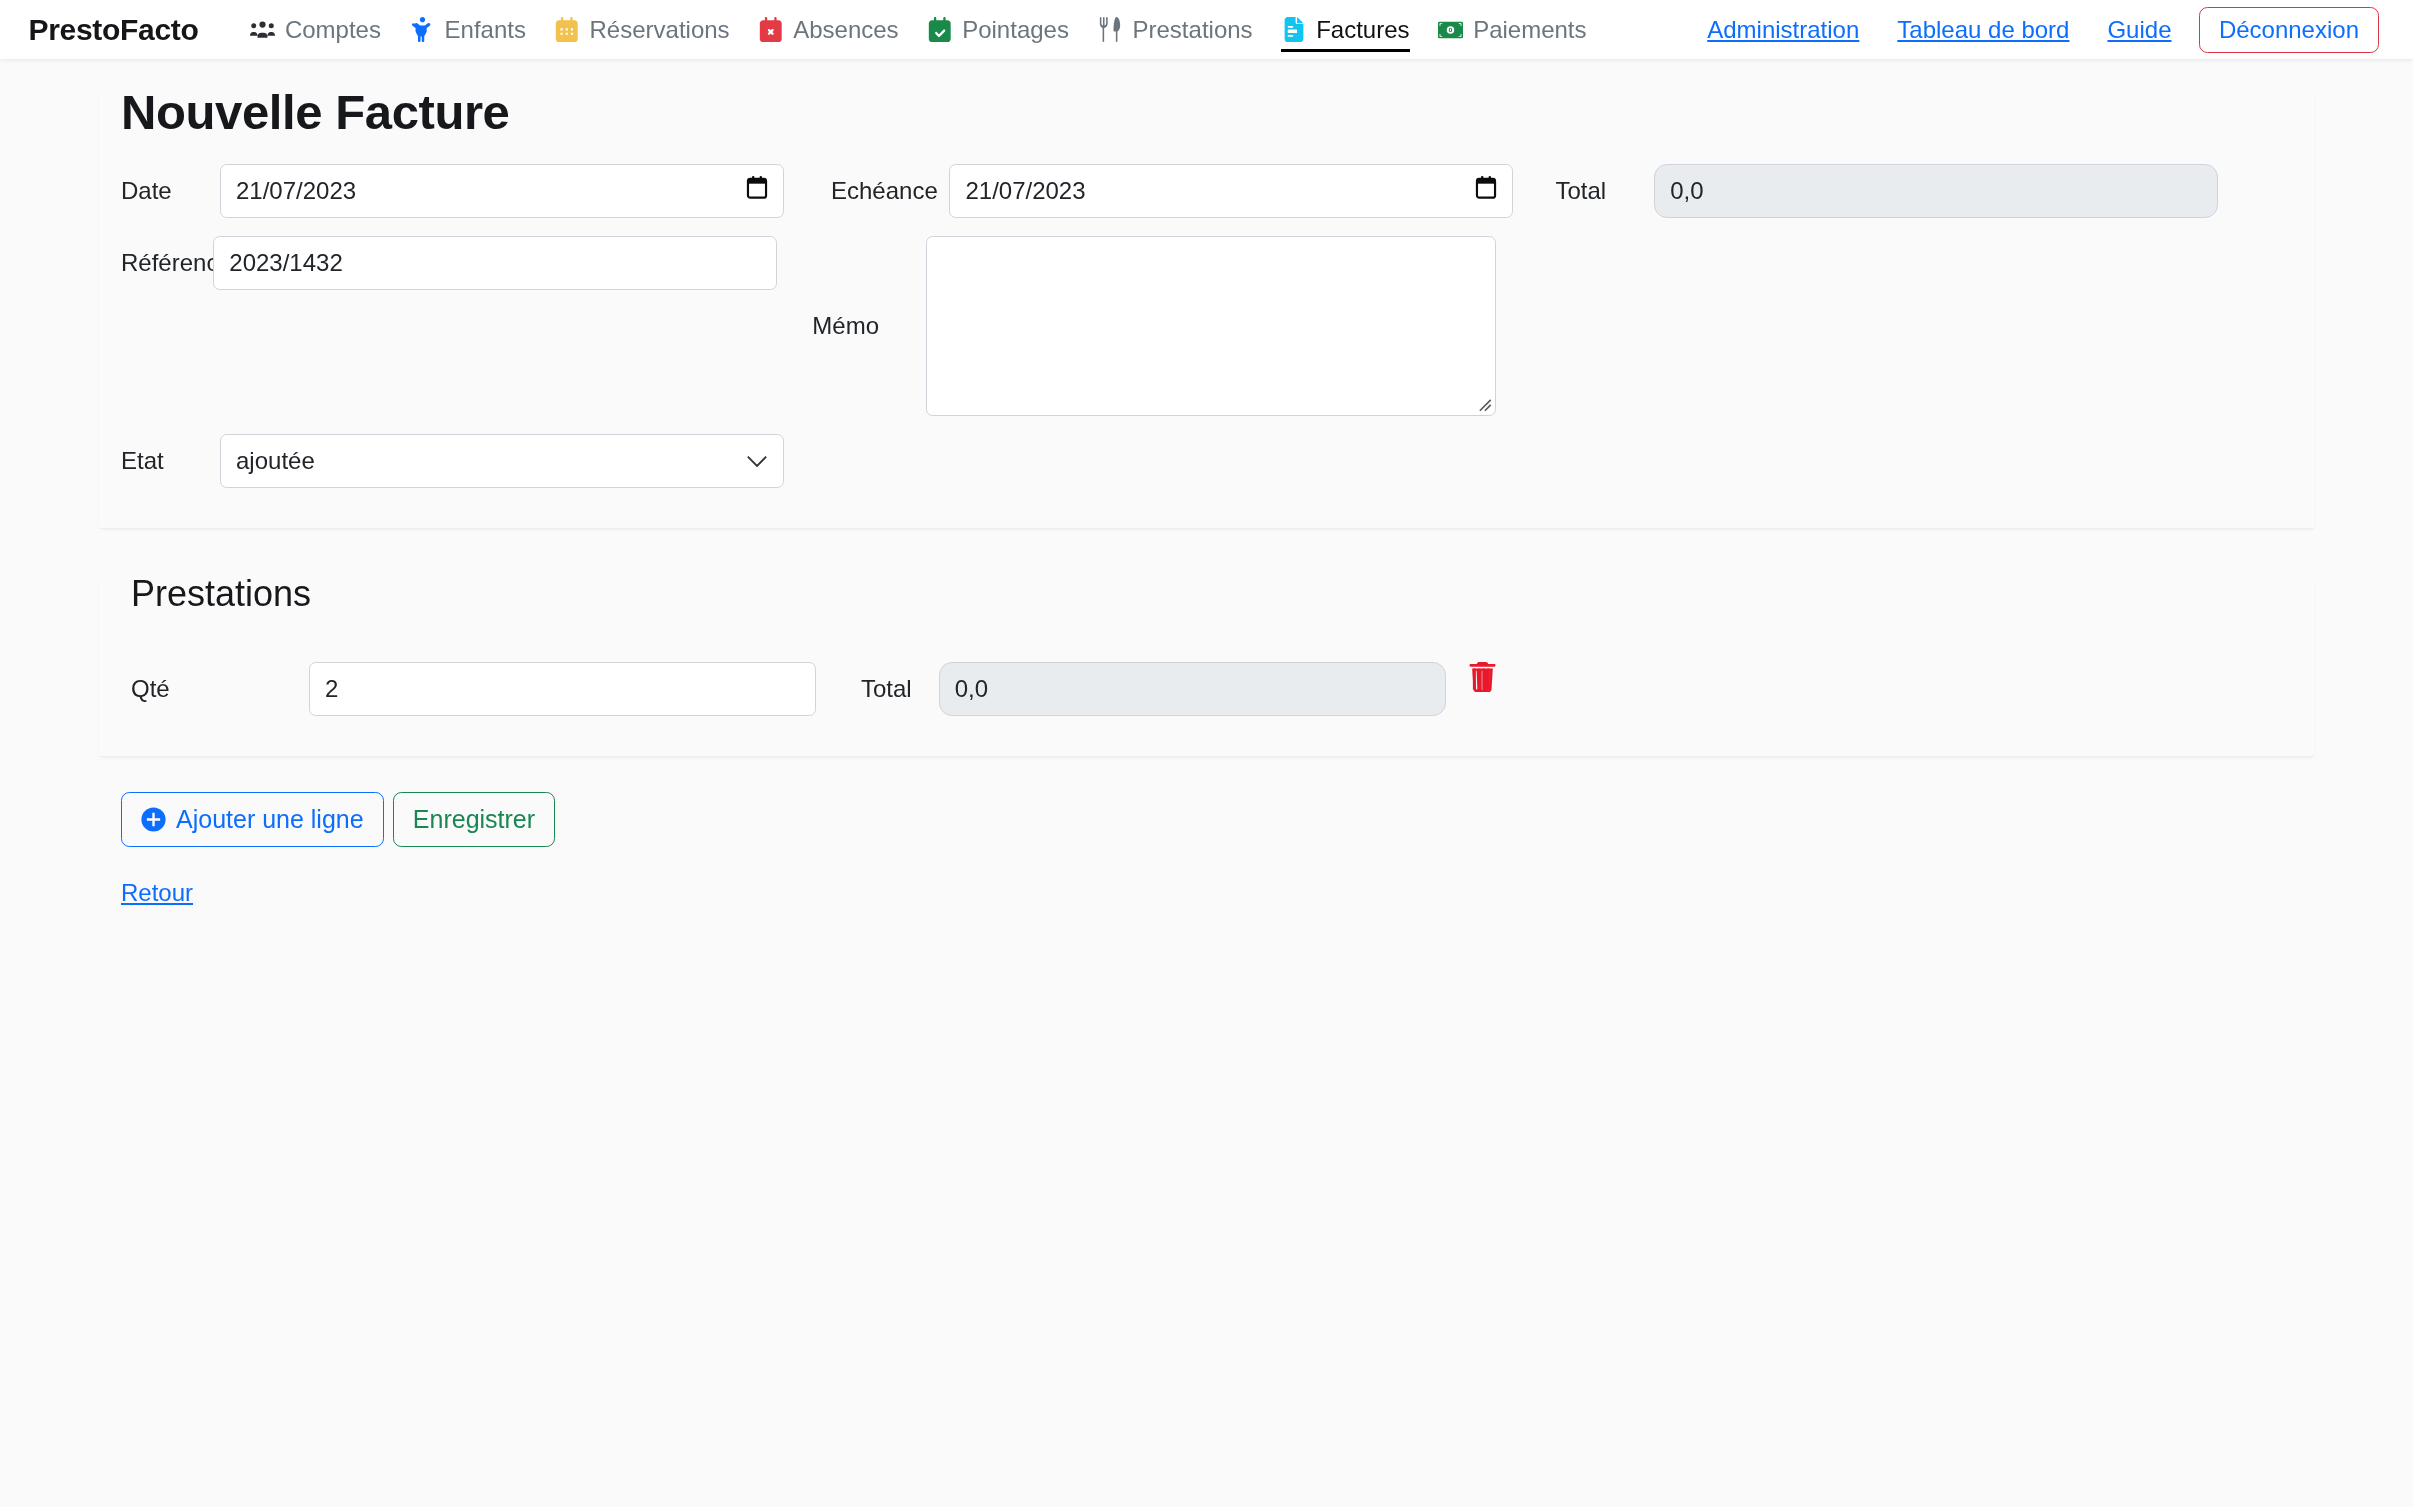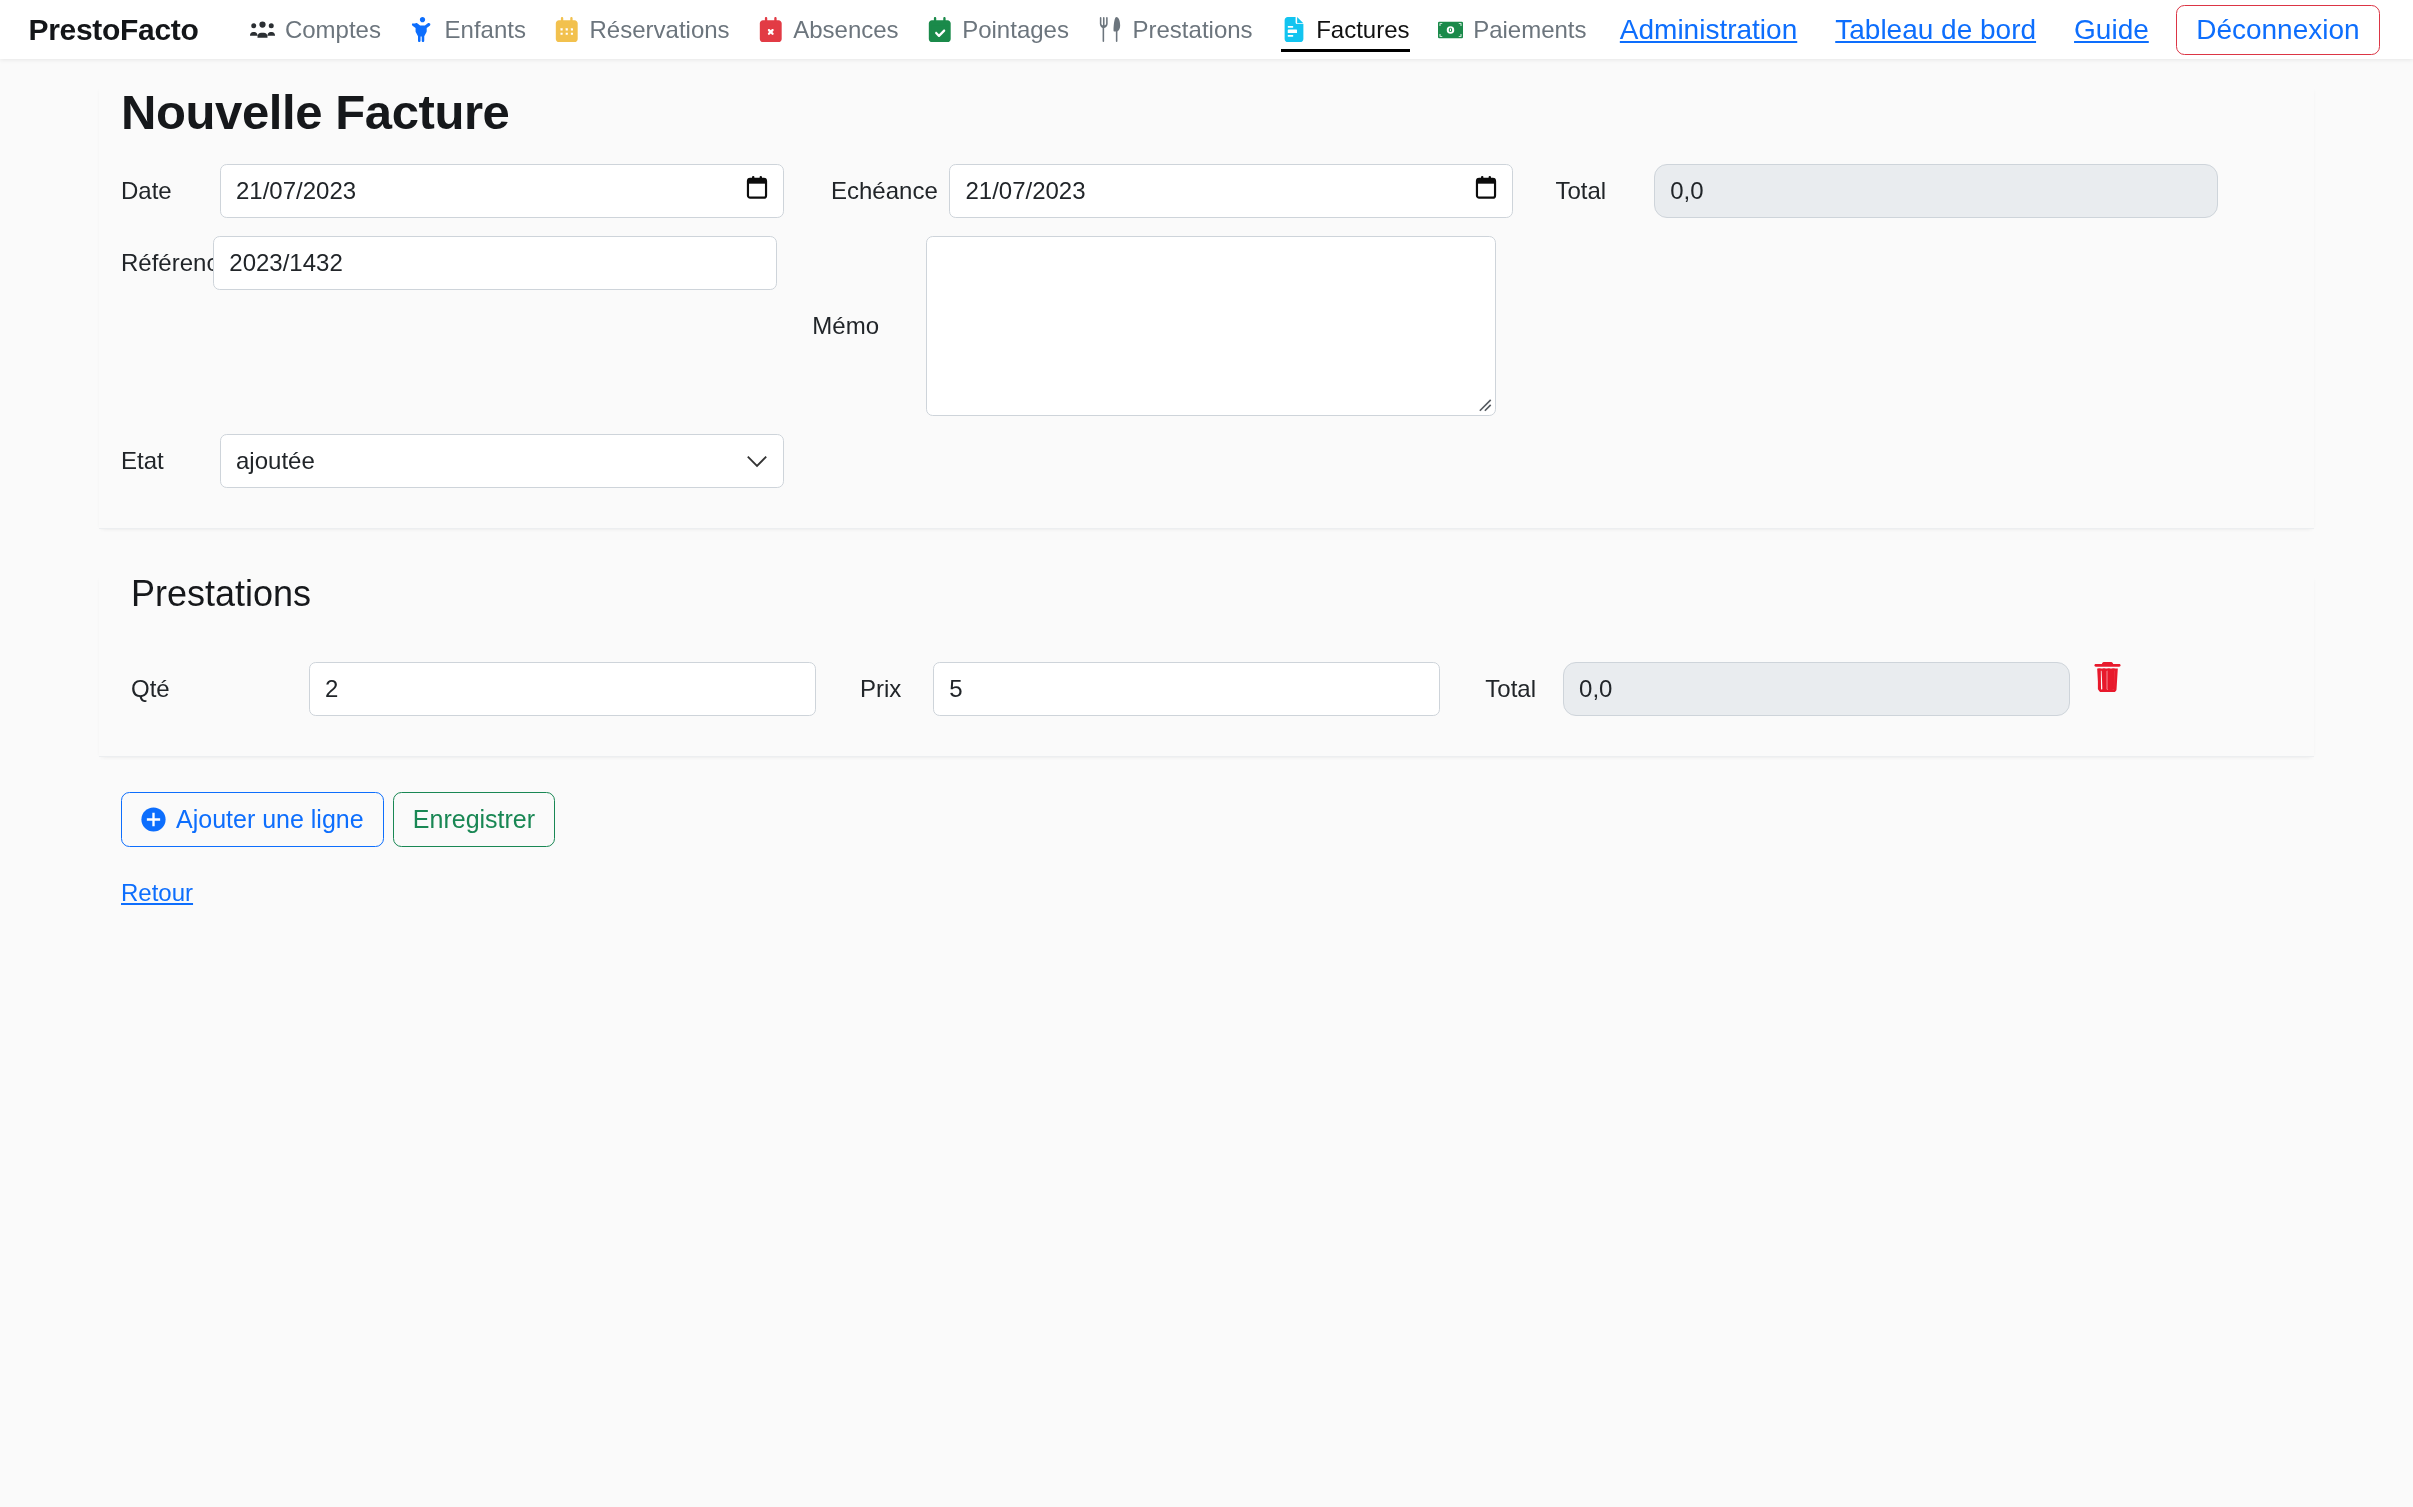--- a/index.html
+++ b/index.html
@@ -54,21 +54,21 @@
   .nav-ico { width: 25px; height: 25px; display: inline-flex; align-items: center; justify-content: center; flex: 0 0 auto;}
   .nav-ico svg { display: block; }
 
   .nav-right {
     margin-left: auto;
     display: flex;
     align-items: center;
     gap: 0px;
   }
   .nav-right a {
-    font-size: 28px;
+    font-size: 24px;
     color: #0d6efd;
     text-decoration: underline;
     padding: 5px 19px;
     white-space: nowrap;
   }
   .btn-logout {
     font-size: 22.6px;
     color: #dc3545;
     text-decoration: none !important;
     border: 1.7px solid #dc3545;
@@ -402,24 +402,20 @@
 
     </div>
 
     <div class="row" style="padding-left:32px">
 
       <div class="fld">
         <span class="lbl" style="width:178px">Qté</span>
         <div class="ctl" style="width:507px">2</div>
       </div>
 
-      <div class="fld" style="margin-left:44px">
-        <span class="lbl">Prix</span>
-        <div class="ctl" style="width:507px;margin-left:32px">5</div>
-      </div>
 
       <div class="fld" style="margin-left:45px">
         <span class="lbl">Total</span>
         <div class="ctl disabled" style="width:507px;margin-left:27px">0,0</div>
       </div>
 
       <div class="trash">
         <svg width="27" height="30" viewBox="0 0 448 512">
           <path fill="#e8192c" d="M135 17 126 32H24C11 32 0 43 0 56s11 24 24 24h400c13 0 24-11 24-24s-11-24-24-24H322l-9-15C308 6 297 0 285 0H163c-12 0-23 6-28 17z"></path>
           <rect x="60" y="112" width="50" height="360" rx="12" fill="#e8192c"></rect>

